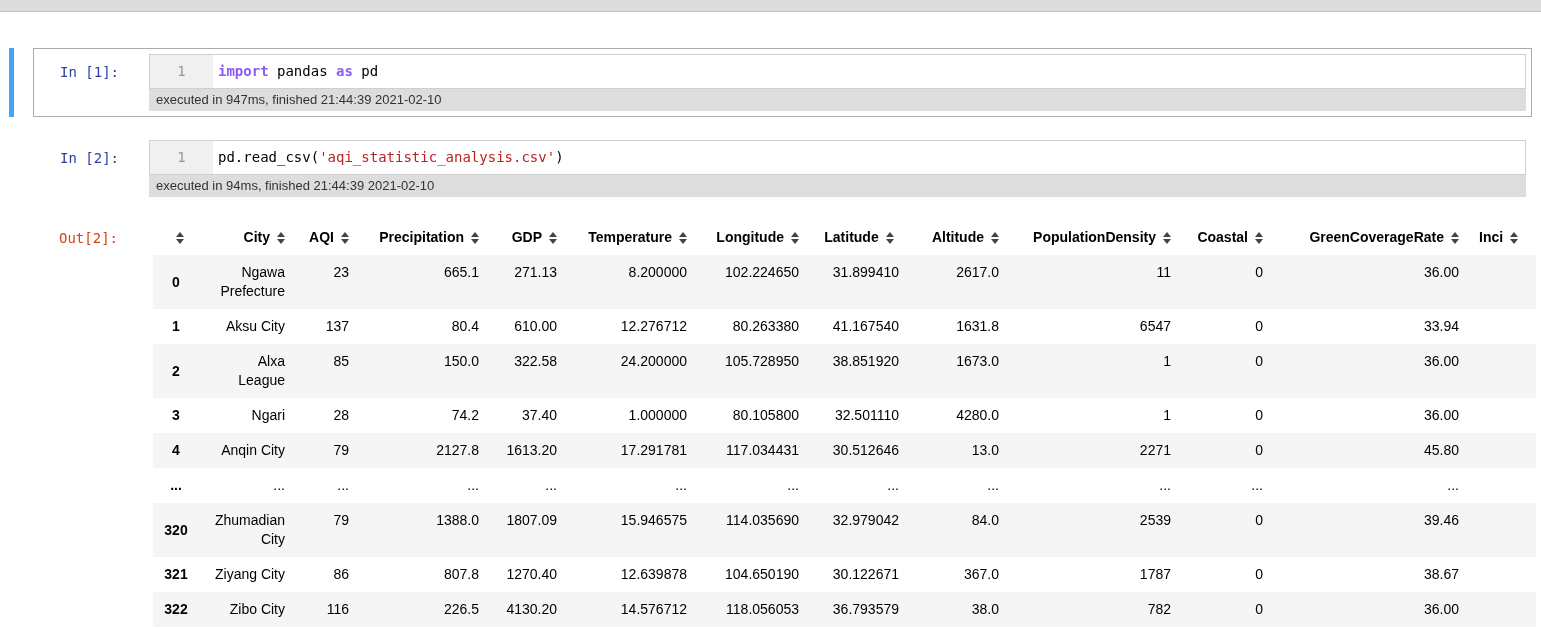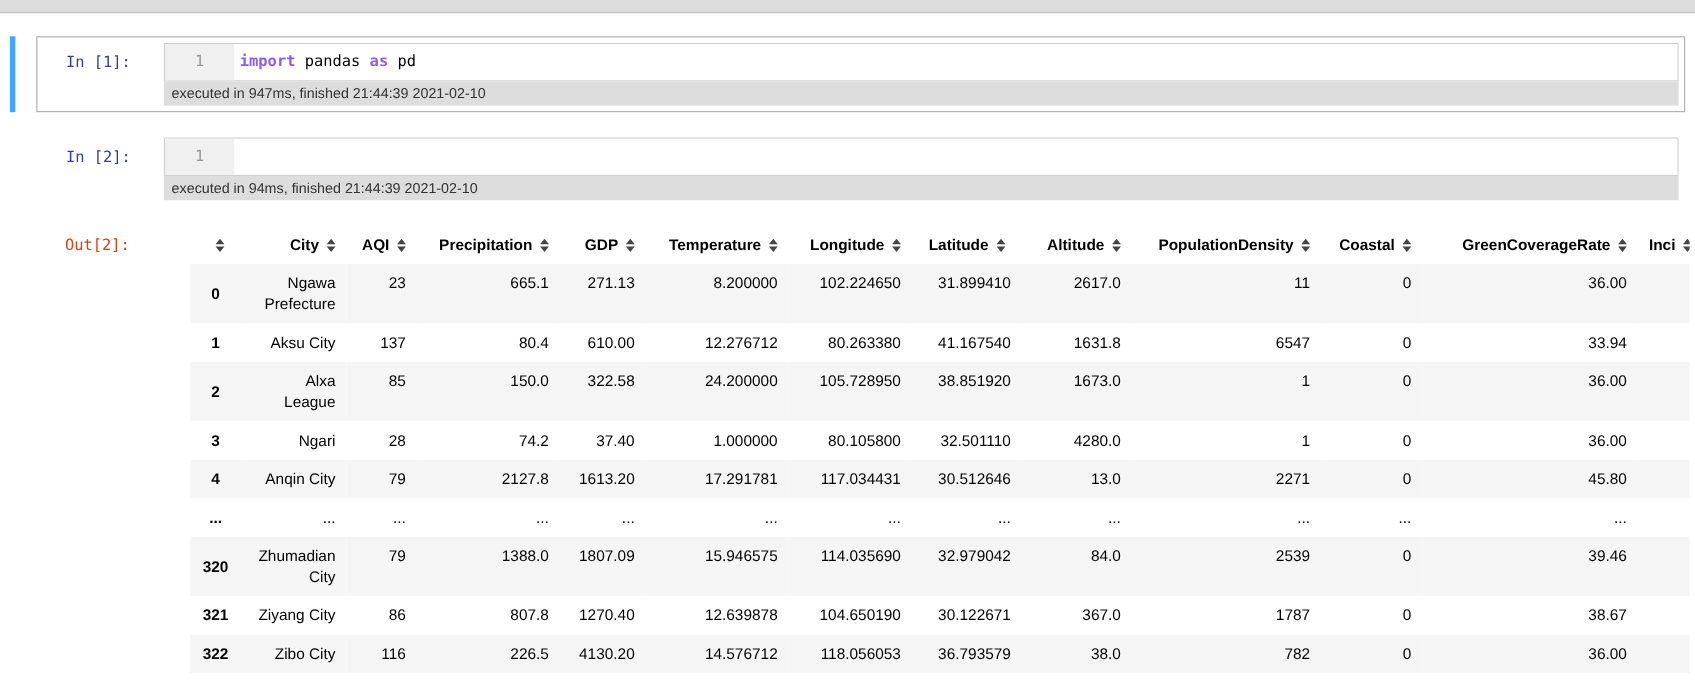--- a/index.html
+++ b/index.html
@@ -8,21 +8,21 @@
     font-family:"Liberation Sans",sans-serif;color:#000;
   }
   .topbar{height:11px;background:#dcdcdc;border-bottom:1px solid #c3c3c3;}
   .notebook{position:relative;padding-top:21px;}
 
   
   .cell{
     position:relative;display:flex;margin:0 9px 17px 33px;
     border:1px solid transparent;padding:5px;
   }
-  .cell.selected{border-color:#ababab;}
+  .cell.selected{border-color:#ababab;margin-top:15px;}
   .selbar{position:absolute;left:-25px;top:-1px;bottom:-1px;width:5px;background:#42A5F5;}
   .prompt-col{width:110px;flex:none;text-align:right;padding-right:30px;box-sizing:border-box;padding-top:9px;}
   .in-prompt{font-family:"DejaVu Sans Mono",monospace;font-size:14px;color:#303F9F;white-space:nowrap;}
   .out-prompt{font-family:"DejaVu Sans Mono",monospace;font-size:14px;color:#D84315;white-space:nowrap;}
   .cell-main{flex:1;min-width:0;}
   .input-area{display:flex;border:1px solid #cfcfcf;background:#ffffff;}
   .gutter{
     width:63px;flex:none;background:#f0f0f0;color:#999;
     font-family:"DejaVu Sans Mono",monospace;font-size:14px;
     text-align:center;padding:8px 0;line-height:17px;
@@ -33,21 +33,21 @@
   }
   .tok-kw{color:#8b5cf6;font-weight:bold;}
   .tok-str{color:#BA2121;}
   .tok-plain{color:#000;}
   .exec-bar{
     background:#dddddd;color:#333;font-size:13px;line-height:16px;
     padding:3px 0 3px 7px;
   }
 
   
-  .output-row{display:flex;margin:6px 0 0 33px;padding:0 5px;gap:20px;}
+  .output-row{display:flex;margin:6px 0 0 33px;padding:0 5px;}
   .output-main{flex:1;min-width:0;overflow:hidden;padding-left:5px;}
   table.df{
     border-collapse:collapse;table-layout:fixed;width:1432px;
     font-size:14px;color:#000;border:none;
   }
   .df th,.df td{padding:8px 10px;line-height:19px;border:none;box-sizing:border-box;}
   .df thead th{font-weight:bold;text-align:right;vertical-align:middle;white-space:nowrap;}
   .df thead th:first-child{text-align:center;}
   .df thead th:last-child{text-align:left;}
   .df tbody th{font-weight:bold;text-align:center;vertical-align:middle;}
@@ -96,20 +96,21 @@
     </div>
   </div>
 
   <div class="cell">
     <div class="prompt-col">
       <span class="in-prompt">In [2]:</span>
     </div>
     <div class="cell-main">
       <div class="input-area">
         <div class="gutter">1</div>
+        <div class="code"><span class="tok-plain">pd.read_csv(</span><span class="tok-str">'aqi_statistic_analysis.csv'</span><span class="tok-plain">)</span></div>
       </div>
       <div class="exec-bar">executed in 94ms, finished 21:44:39 2021-02-10</div>
     </div>
   </div>
 
   <div class="output-row">
     <div class="prompt-col">
       <span class="out-prompt">Out[2]:</span>
     </div>
     <div class="output-main">

